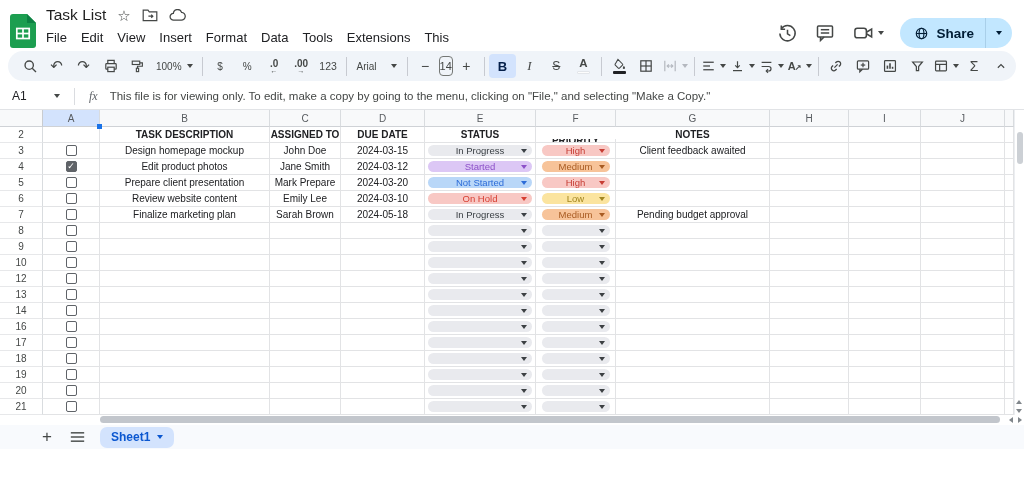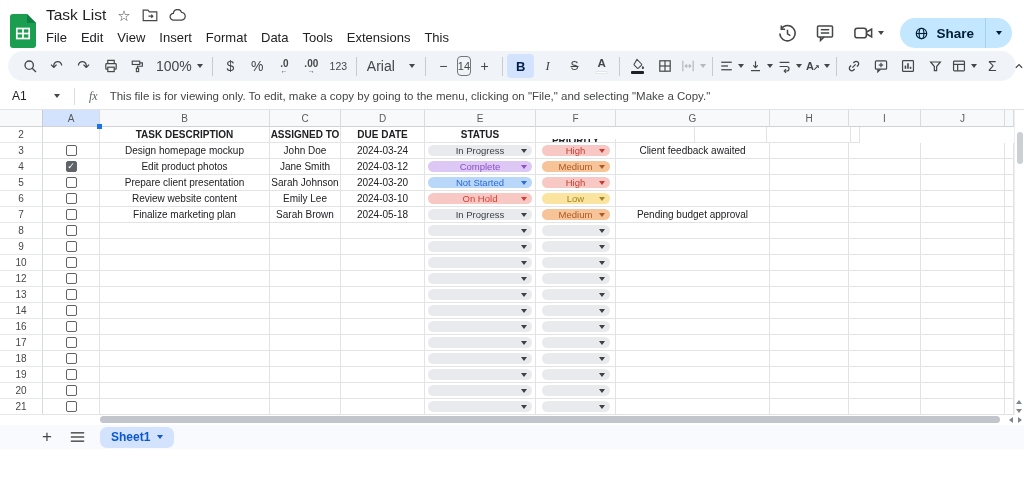--- a/index.html
+++ b/index.html
@@ -17,21 +17,21 @@
   .cam-group{display:flex;align-items:center;gap:4px}
   .share-btn{display:flex;align-items:center;background:#c2e7ff;border-radius:16px;height:30px;color:#001d35;margin-left:0}
   .share-main{display:flex;align-items:center;gap:7px;padding:0 11px 0 14px;font-size:13.5px;font-weight:600;height:100%;border-right:1px solid #a9cfe9;box-sizing:border-box}
   .share-caret{padding:0 10px;display:flex;align-items:center}
   .crt{width:0;height:0;border-left:3.5px solid transparent;border-right:3.5px solid transparent;border-top:4px solid currentColor;display:inline-block}
   .toolbar-wrap{padding:3px 8px 2px 8px}
   .toolbar{background:#f0f4f9;border-radius:16px;height:30px;display:flex;align-items:center;padding:0 8px 0 8px}
   .tbtn{min-width:23px;height:24px;display:flex;align-items:center;justify-content:center;border-radius:4px;color:#444746;font-size:12px;gap:3px;padding:0 2px;flex:none}
   .tbtn.active{background:#d3e3fd;color:#041e49}
   .tdiv{width:1px;height:19px;background:#c7cad1;margin:0 4px;flex:none}
-  .txt11{font-size:14px}
+  .txt11{font-size:10px}
   .num2{display:flex;flex-direction:column;line-height:1;font-size:10px;align-items:center;font-weight:bold;color:#444746}
   .num2 .arr{font-size:7px;line-height:4px}
   .sizebox{width:23px;height:18px;border:1px solid #747775;border-radius:4px;display:flex;align-items:center;justify-content:center;font-size:11px;color:#444746;background:#f0f4f9}
   .bold-b{font-weight:bold;font-size:13px}
   .ital-i{font-style:italic;font-family:"Liberation Serif",serif;font-size:13px}
   .strik{font-size:12px;text-decoration:line-through}
   .a-color{display:flex;flex-direction:column;line-height:1;align-items:center;font-size:11.5px;font-weight:bold}
   .a-color .bar{width:13px;height:3px;background:#fdfdfd;border:1px solid #e3e6ea;border-radius:1px;margin-top:1px;box-sizing:border-box}
   .fill-ic{display:flex;flex-direction:column;align-items:center;line-height:1}
   .fill-ic .bar{width:13px;height:3px;background:#202124;border-radius:1px;margin-top:1px}
@@ -348,33 +348,34 @@
         <div class="colhead" style="width: 9px;"></div>
       </div>
       <div class="gridrow">
         <div class="rownum">2</div>
         <div class="cell" style="width: 57px;"></div>
         <div class="cell hdrcell" style="width: 170px;">TASK DESCRIPTION</div>
         <div class="cell hdrcell" style="width: 71px;">ASSIGNED TO</div>
         <div class="cell hdrcell" style="width: 84px;">DUE DATE</div>
         <div class="cell hdrcell" style="width: 111px;">STATUS</div>
         <div class="cell hdrcell" style="width: 80px; margin-top: 12px;">PRIORITY</div>
+        <div class="cell hdrcell" style="width: 154px;">NOTES</div>
         <div class="cell" style="width: 79px;"></div>
         <div class="cell" style="width: 72px;"></div>
         <div class="cell" style="width: 84px;"></div>
         <div class="cell" style="width: 9px;"></div>
       </div>
       <div class="gridrow">
         <div class="rownum">3</div>
         <div class="cell" style="width: 57px;">
           <span class="cb"></span>
         </div>
         <div class="cell" style="width: 170px;">Design homepage mockup</div>
         <div class="cell" style="width: 71px;">John Doe</div>
-        <div class="cell" style="width: 84px;">2024-03-24</div>
+        <div class="cell" style="width: 84px;">2024-03-15</div>
         <div class="cell" style="width: 111px;">
           <span class="chip" style="background: rgb(233, 234, 238); color: rgb(59, 64, 69);">
             <span>In Progress</span>
             <span class="ccrt" style="border-top-color: rgb(59, 64, 69);"></span>
           </span>
         </div>
         <div class="cell" style="width: 80px;">
           <span class="chip chip-f" style="background: rgb(248, 200, 196); color: rgb(198, 61, 52);">
             <span>High</span>
             <span class="ccrt" style="border-top-color: rgb(198, 61, 52);"></span>
@@ -389,21 +390,21 @@
       <div class="gridrow">
         <div class="rownum">4</div>
         <div class="cell" style="width: 57px;">
           <span class="cb checked">✓</span>
         </div>
         <div class="cell" style="width: 170px;">Edit product photos</div>
         <div class="cell" style="width: 71px;">Jane Smith</div>
         <div class="cell" style="width: 84px;">2024-03-12</div>
         <div class="cell" style="width: 111px;">
           <span class="chip" style="background: rgb(220, 199, 245); color: rgb(140, 80, 200);">
-            <span>Complete</span>
+            <span>Started</span>
             <span class="ccrt" style="border-top-color: rgb(140, 80, 200);"></span>
           </span>
         </div>
         <div class="cell" style="width: 80px;">
           <span class="chip chip-f" style="background: rgb(247, 195, 153); color: rgb(168, 91, 34);">
             <span>Medium</span>
             <span class="ccrt" style="border-top-color: rgb(168, 91, 34);"></span>
           </span>
         </div>
         <div class="cell" style="width: 154px;"></div>
@@ -411,21 +412,21 @@
         <div class="cell" style="width: 72px;"></div>
         <div class="cell" style="width: 84px;"></div>
         <div class="cell" style="width: 9px;"></div>
       </div>
       <div class="gridrow">
         <div class="rownum">5</div>
         <div class="cell" style="width: 57px;">
           <span class="cb"></span>
         </div>
         <div class="cell" style="width: 170px;">Prepare client presentation</div>
-        <div class="cell" style="width: 71px;">Sarah Johnson</div>
+        <div class="cell" style="width: 71px;">Mark Prepare</div>
         <div class="cell" style="width: 84px;">2024-03-20</div>
         <div class="cell" style="width: 111px;">
           <span class="chip" style="background: rgb(185, 215, 248); color: rgb(44, 108, 216);">
             <span>Not Started</span>
             <span class="ccrt" style="border-top-color: rgb(44, 108, 216);"></span>
           </span>
         </div>
         <div class="cell" style="width: 80px;">
           <span class="chip chip-f" style="background: rgb(248, 200, 196); color: rgb(198, 61, 52);">
             <span>High</span>

